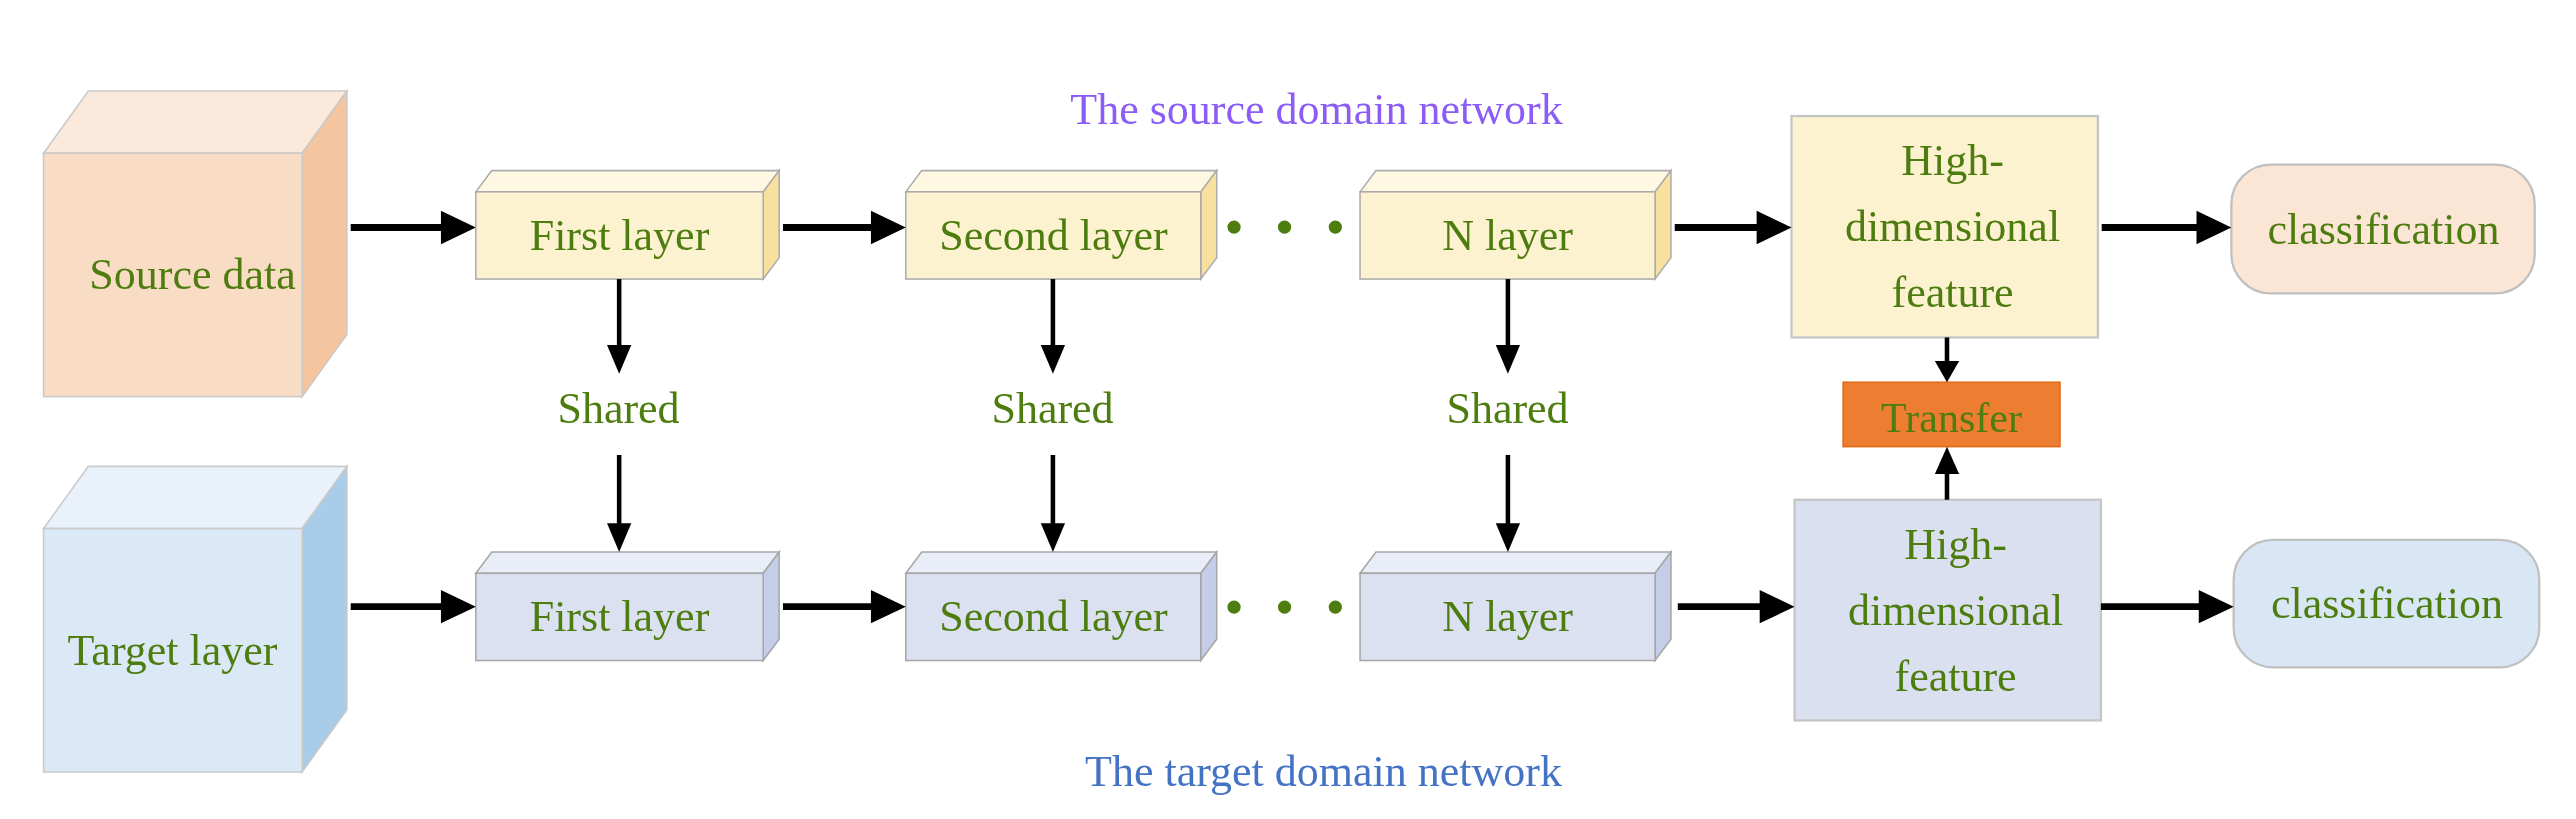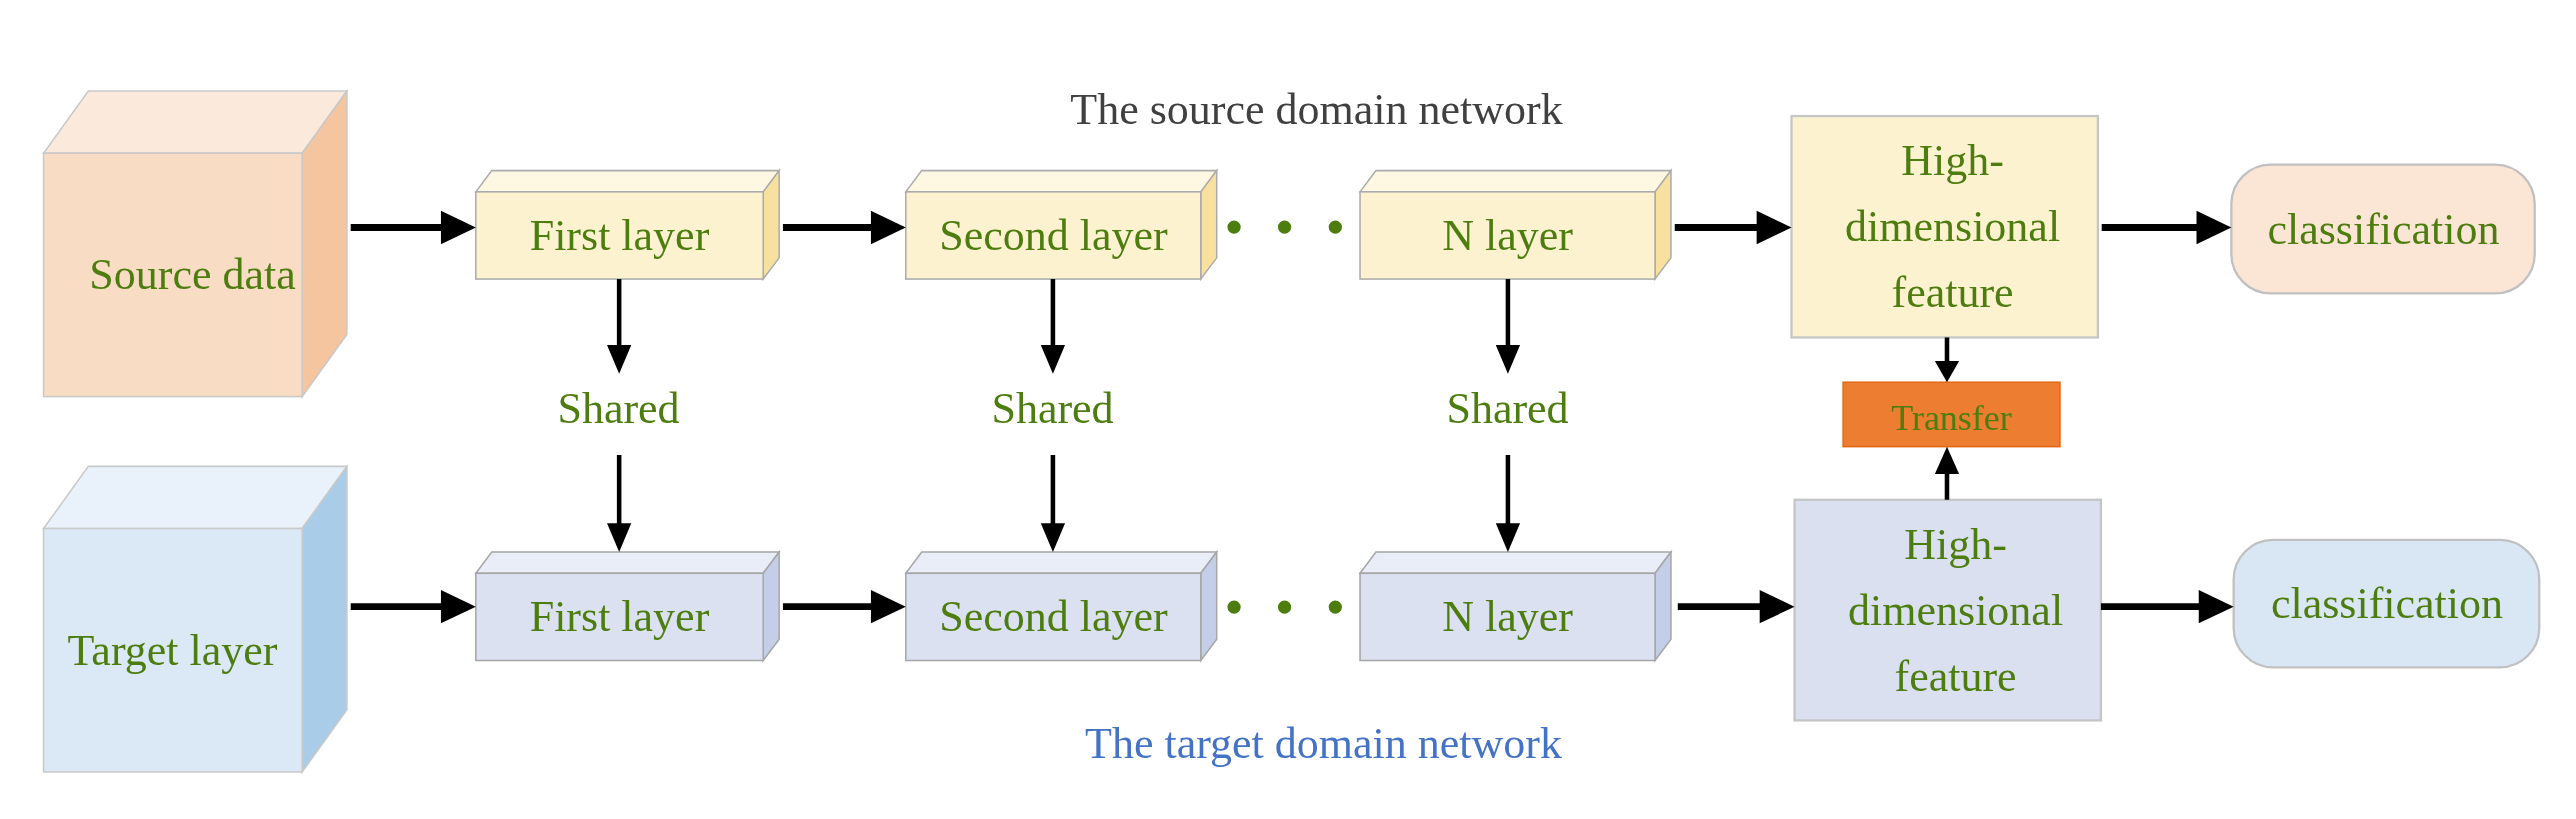--- a/index.html
+++ b/index.html
@@ -2,21 +2,21 @@
 <html style="font-size:12px"><head>
 <meta charset="utf-8">
 <style>
   html,body{margin:0;padding:0;background:#ffffff;}
   #stage{position:relative;width:2576px;height:819px;background:#ffffff;overflow:hidden;
          font-family:"Liberation Serif", serif;}
   #shapes{position:absolute;left:0;top:0;}
   .lbl{position:absolute;display:flex;align-items:center;justify-content:center;
        text-align:center;color:#4d7c0f;font-size:44px;line-height:1.5;}
   .title{font-size:44px;font-weight:400;}
-  .title-source{color:#404040;}
+  .title-source{color:#8b5cf6;}
   .title-target{color:#4472C4;}
   .dots{font-size:49px;letter-spacing:10.6px;font-weight:700;}
   .feature-lbl{padding:0 7.6px;}
 </style>
 </head>
 <body>
 
 <div id="stage">
 
   <svg id="shapes" width="2576" height="819" viewBox="0 0 3396 1080">
@@ -102,21 +102,21 @@
 
     <line x1="2567" y1="445" x2="2567" y2="478" stroke="#000" stroke-width="6"></line>
     <polygon points="2551,476 2583,476 2567,504" fill="#000"></polygon>
 
     <line x1="2567" y1="659" x2="2567" y2="623" stroke="#000" stroke-width="6"></line>
     <polygon points="2551,625 2583,625 2567,589" fill="#000"></polygon>
   </svg>
 
   <div class="lbl title title-source" style="left:1051px;top:76px;width:531px;height:68px;">The source domain network</div>
 
-  <div class="lbl title title-target" style="left:1058px;top:708px;width:531px;height:72px;">The target domain network</div>
+  <div class="lbl title title-target" style="left:1058px;top:736px;width:531px;height:72px;">The target domain network</div>
 
   <div class="lbl" style="left:43px;top:153px;width:259px;height:243px;margin-left:20px;">Source data</div>
 
   <div class="lbl" style="left:43px;top:529px;width:259px;height:243px;">Target layer</div>
 
   <div class="lbl" style="left:476px;top:192px;width:287px;height:87px;">First layer</div>
   <div class="lbl" style="left:906px;top:192px;width:295px;height:87px;">Second layer</div>
   <div class="lbl" style="left:1360px;top:192px;width:295px;height:87px;">N layer</div>
 
   <div class="lbl" style="left:476px;top:573px;width:287px;height:87px;">First layer</div>
@@ -129,16 +129,16 @@
   <div class="lbl feature-lbl" style="left:1792px;top:116px;width:306px;height:221px;">High-dimensional feature</div>
   <div class="lbl feature-lbl" style="left:1795px;top:500px;width:306px;height:221px;">High-dimensional feature</div>
 
   <div class="lbl" style="left:2232px;top:165px;width:303px;height:129px;">classification</div>
   <div class="lbl" style="left:2234px;top:540px;width:306px;height:127px;">classification</div>
 
   <div class="lbl" style="left:486px;top:379px;width:265px;height:59px;">Shared</div>
   <div class="lbl" style="left:920px;top:379px;width:265px;height:59px;">Shared</div>
   <div class="lbl" style="left:1375px;top:379px;width:265px;height:59px;">Shared</div>
 
-  <div class="lbl" style="left:1843px;top:382px;width:217px;height:72px;font-size:36px;">Transfer</div>
+  <div class="lbl" style="left:1843px;top:382px;width:217px;height:72px;font-size:42px;">Transfer</div>
 
 </div>
 
 
 </body></html>

